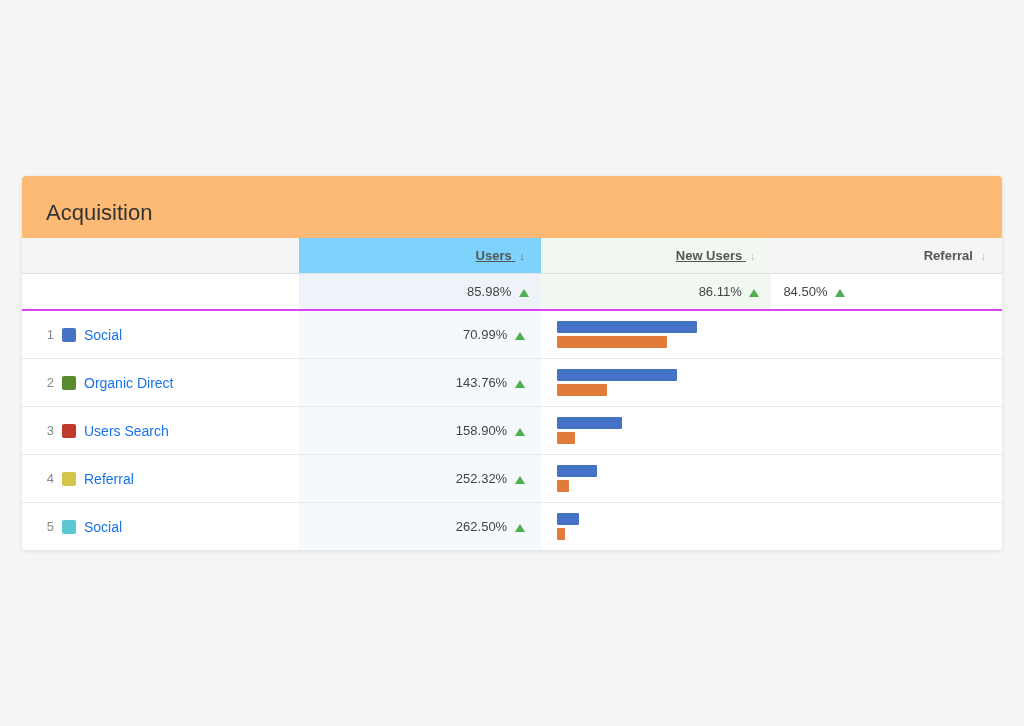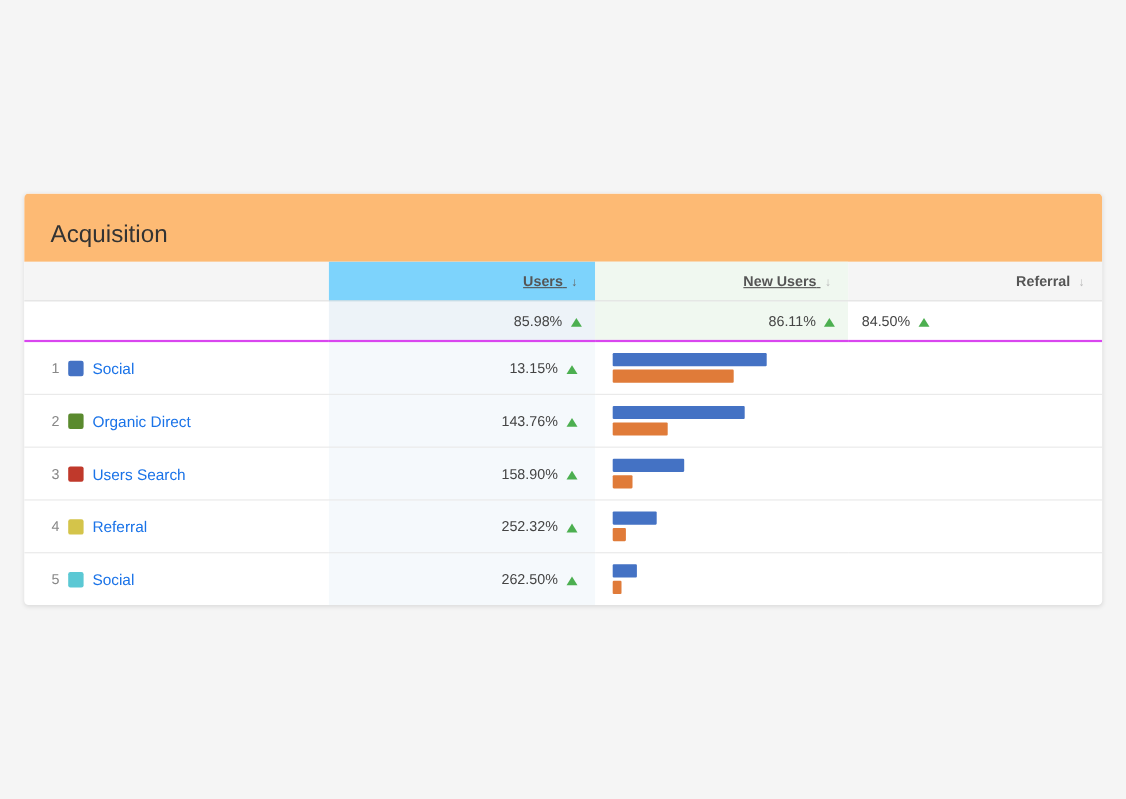--- a/index.html
+++ b/index.html
@@ -189,21 +189,21 @@
 
       <tr class="data-row">
             <td>
     <div class="source-cell">
       <span class="rank">1</span>
       <span class="color-dot" style="background:#4472c4;"></span>
       <a class="source-link">Social</a>
     </div>
   </td>
             <td class="users-cell">
-    <span class="pct-value">13.15%</span>
+    <span class="pct-value">70.99%</span>
     <span class="arrow-up"></span>
   </td>
             <td colspan="2" class="chart-cell">
     <div class="bar-group">
       <div class="bar bar-blue" style="width:140px;"></div>
       <div class="bar bar-orange" style="width:110px;"></div>
     </div>
   </td>
           </tr>
           <tr class="data-row">

